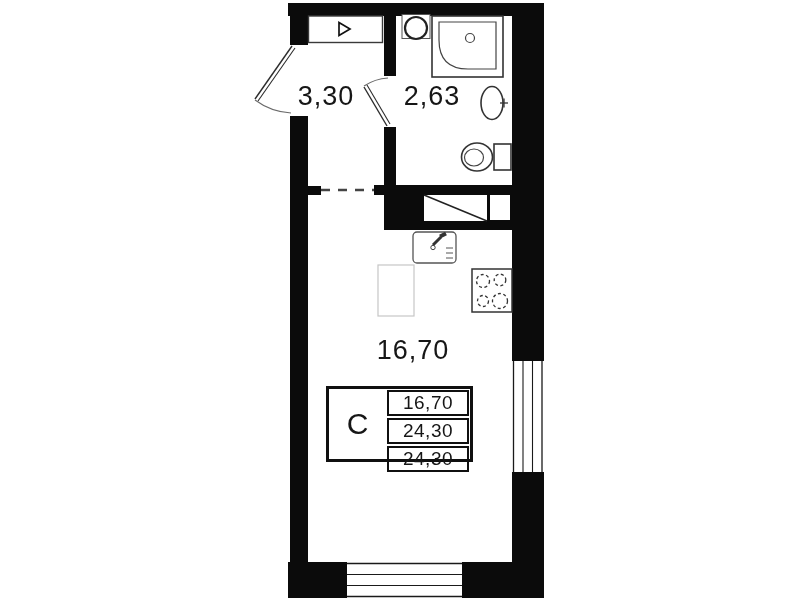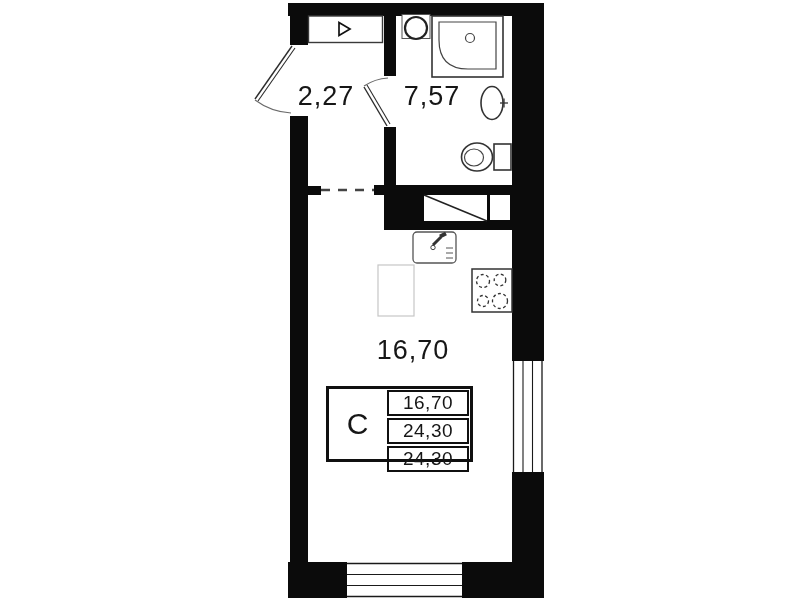--- a/index.html
+++ b/index.html
@@ -109,22 +109,22 @@
       <rect x="472" y="269" width="40" height="43" fill="#ffffff" stroke="#333" stroke-width="1.5"></rect>
       <circle cx="483" cy="281" r="6.5" fill="none" stroke="#333" stroke-width="1.3" stroke-dasharray="3 2.5"></circle>
       <circle cx="500" cy="280" r="5.8" fill="none" stroke="#333" stroke-width="1.3" stroke-dasharray="3 2.5"></circle>
       <circle cx="483" cy="301" r="5.5" fill="none" stroke="#333" stroke-width="1.3" stroke-dasharray="3 2.5"></circle>
       <circle cx="500" cy="301" r="7.5" fill="none" stroke="#333" stroke-width="1.3" stroke-dasharray="3 2.5"></circle>
     </g>
 
     <rect x="378" y="265" width="36" height="51" fill="none" stroke="#c6c6c6" stroke-width="1.2"></rect>
   </svg>
 
-  <div class="room-label label-hall">2,27</div>
-  <div class="room-label label-bath">7,57</div>
+  <div class="room-label label-hall">3,30</div>
+  <div class="room-label label-bath">2,63</div>
   <div class="room-label label-living">16,70</div>
 
   <div class="legend">
     <div class="legend-type">C</div>
     <div class="legend-col">
       <div class="legend-cell">16,70</div>
       <div class="legend-cell">24,30</div>
       <div class="legend-cell">24,30</div>
     </div>
   </div>

